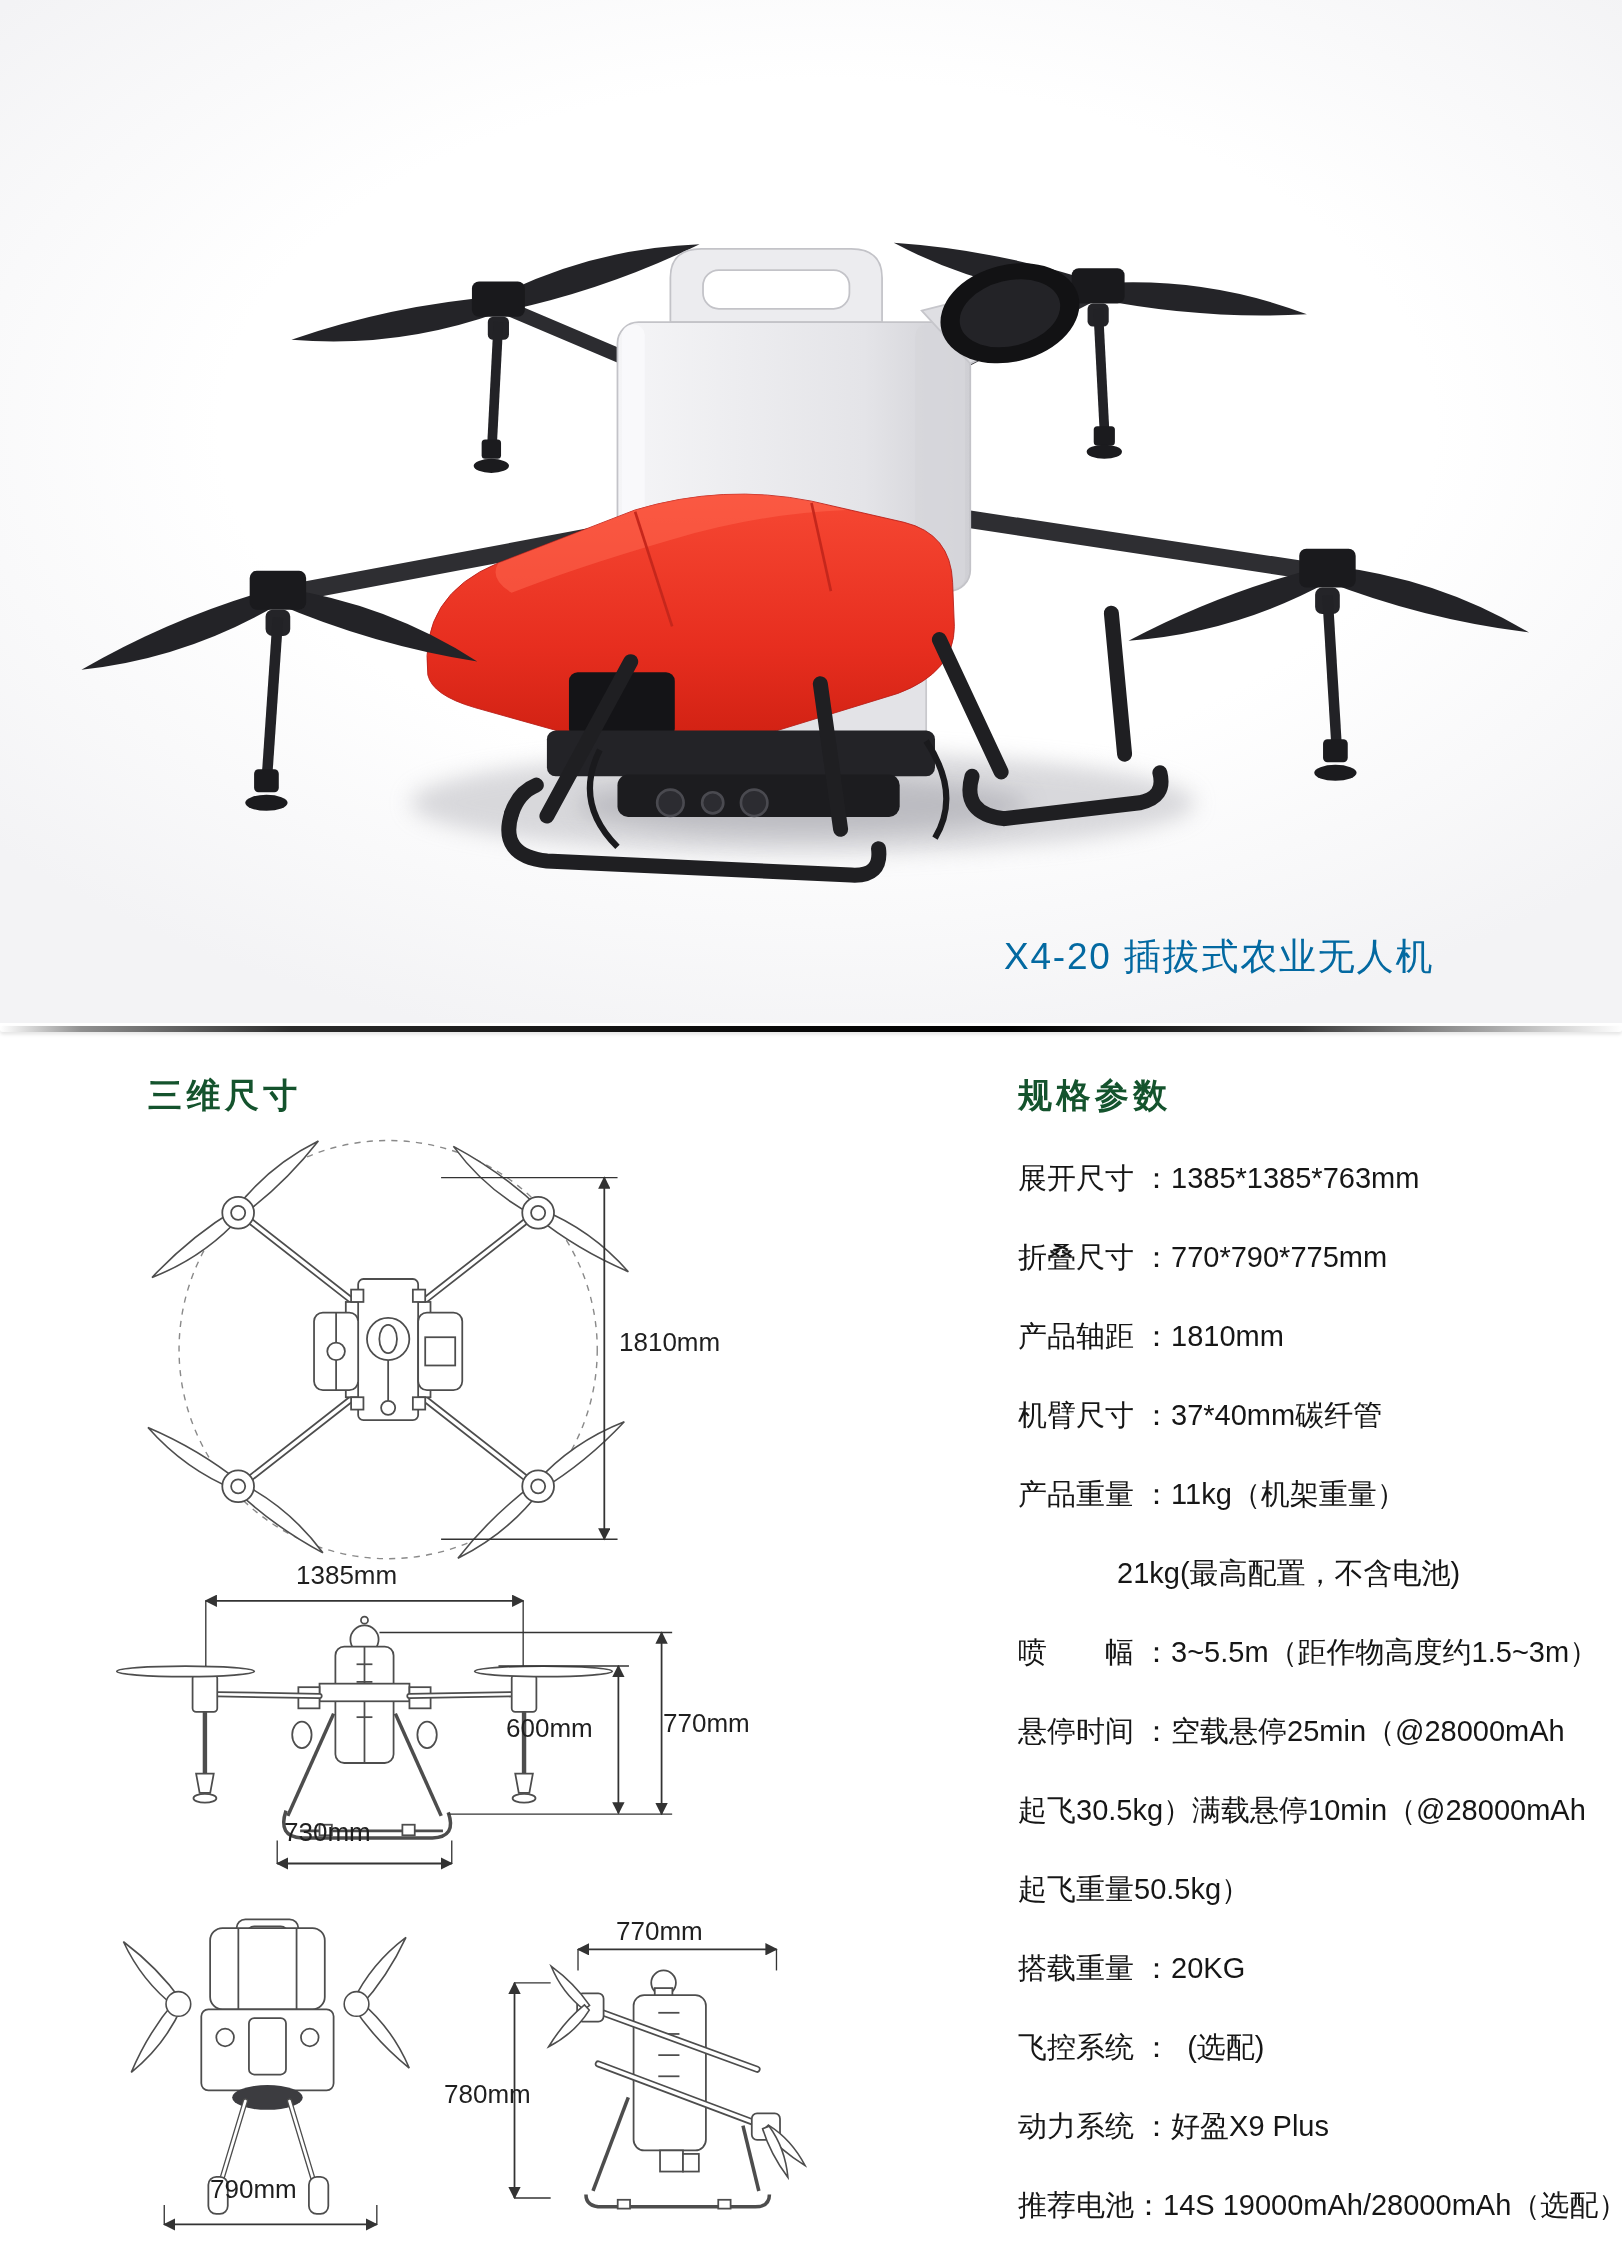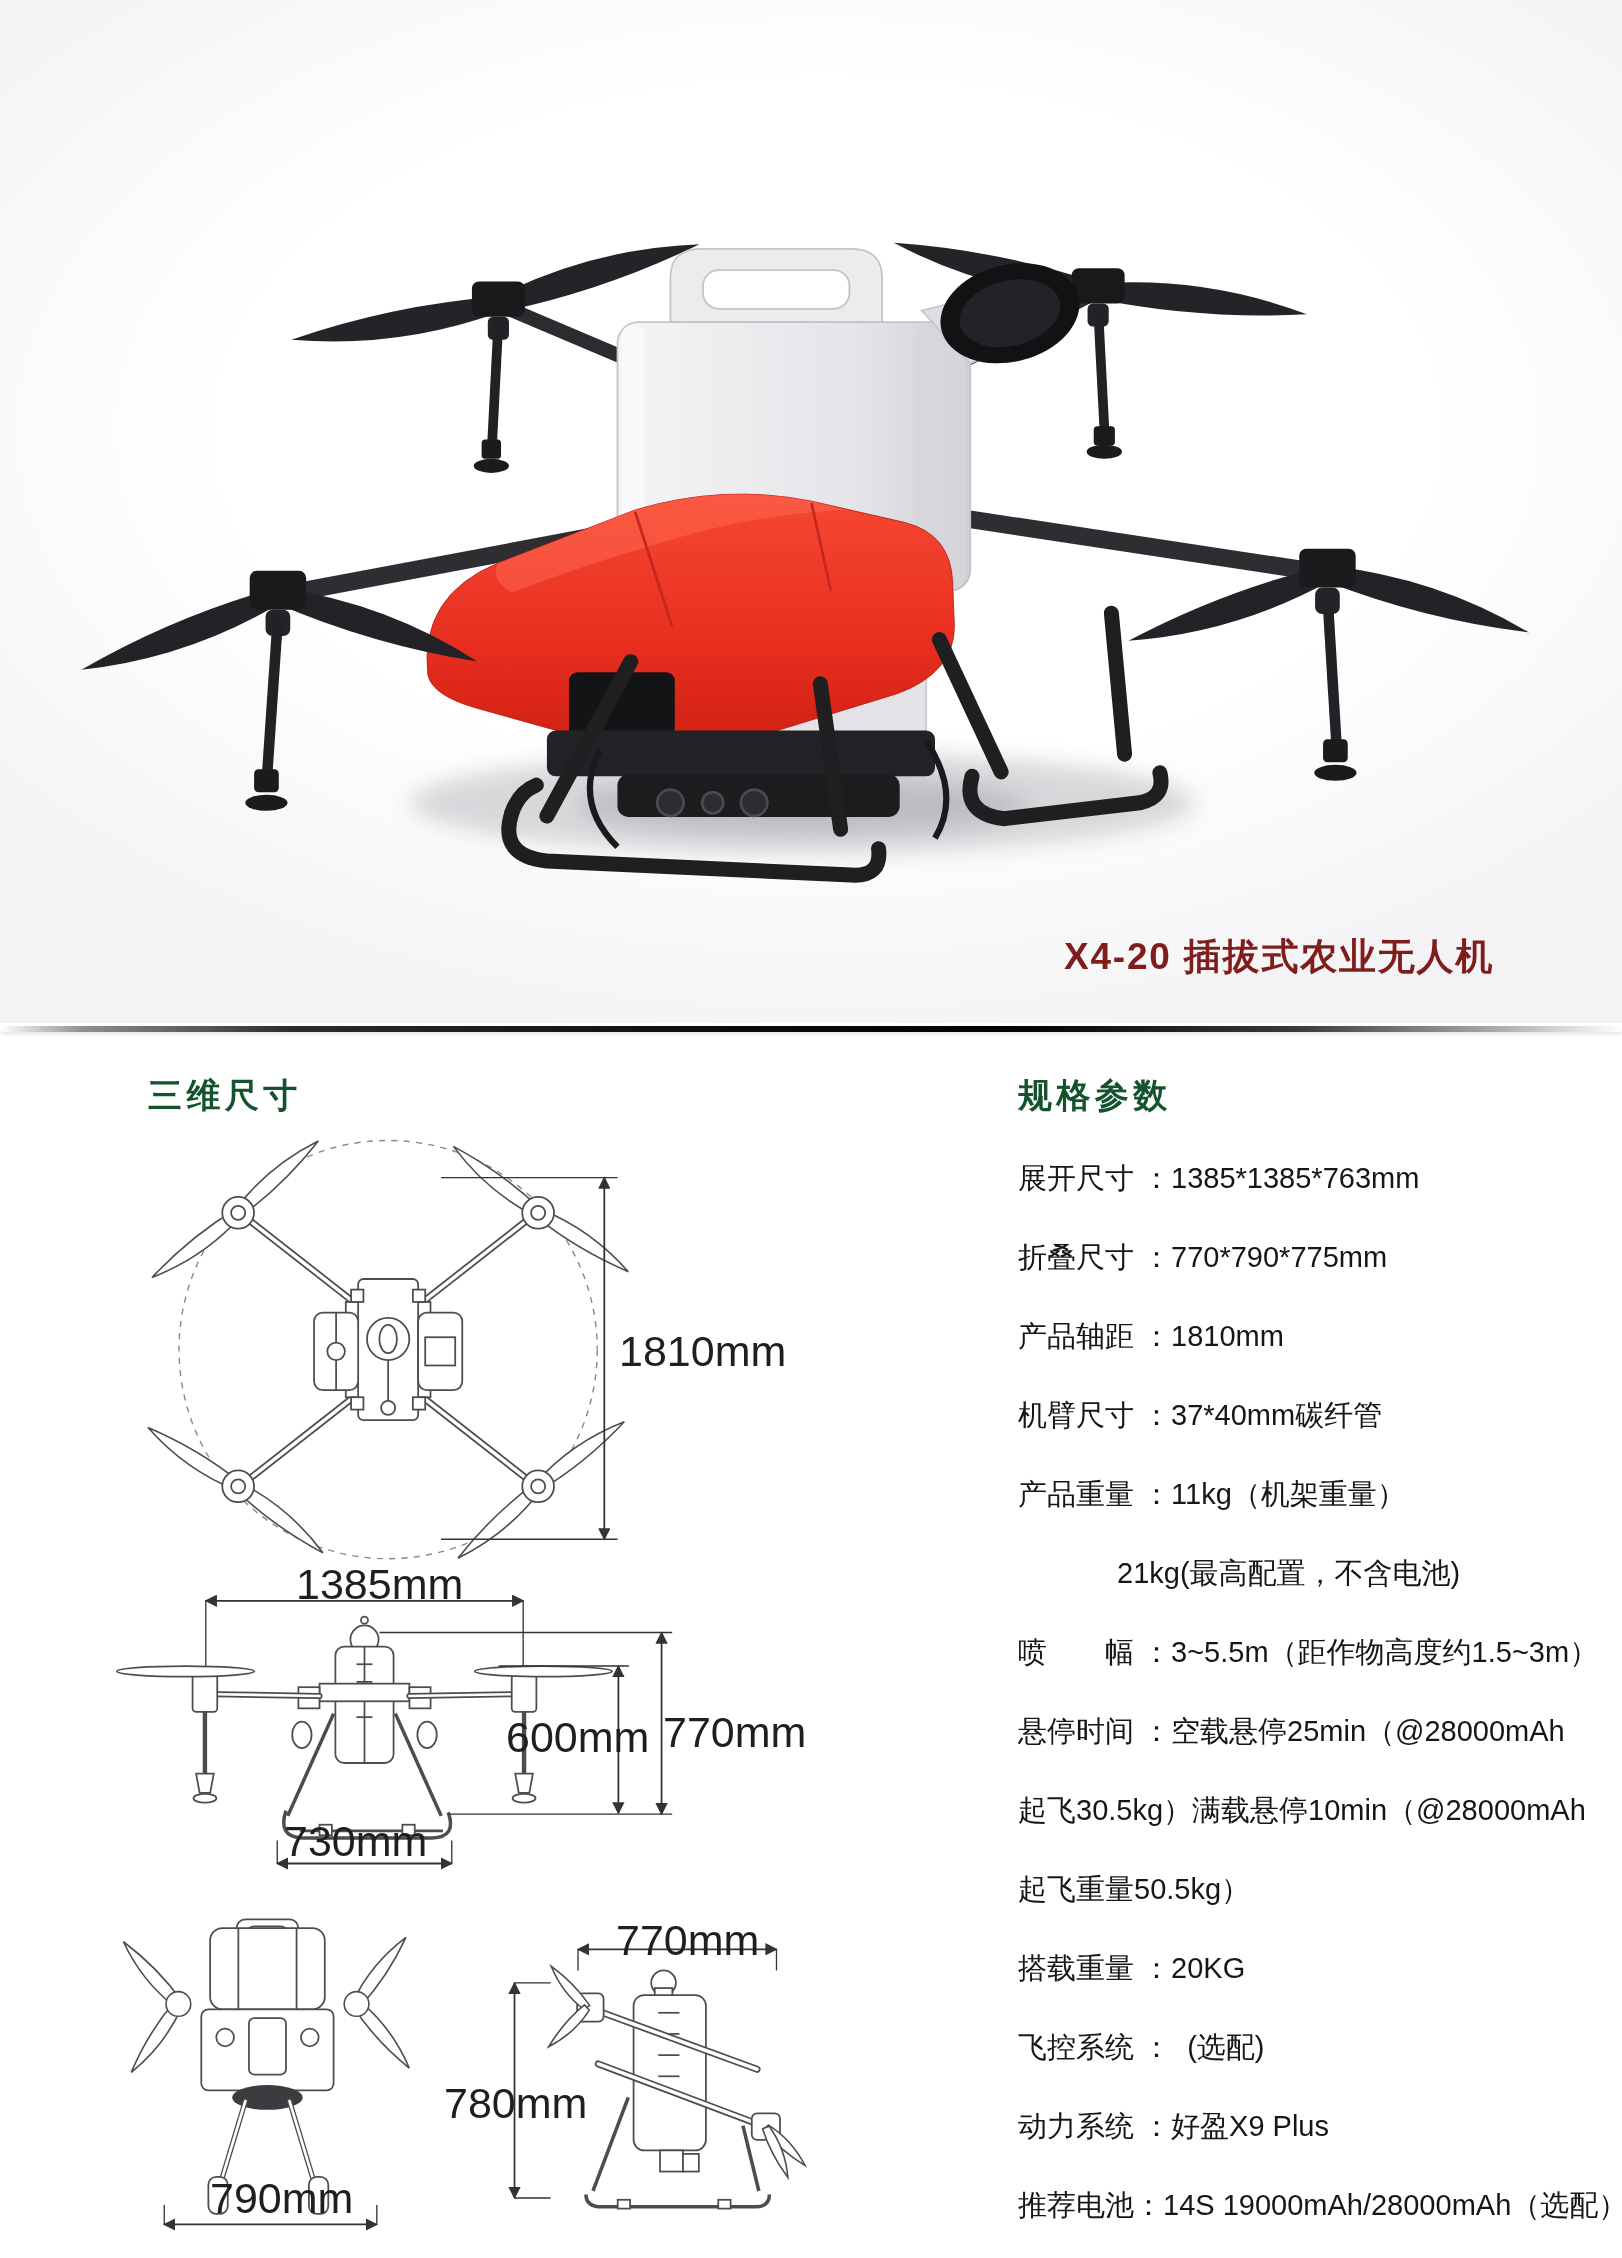--- a/index.html
+++ b/index.html
@@ -6,42 +6,42 @@
   body{
     width:1622px;height:2258px;position:relative;background:#ffffff;
     font-family:"Liberation Sans","DejaVu Sans",sans-serif;color:#1c1c1c;overflow:hidden;
   }
   .abs{position:absolute;}
   .photo-bg{
     left:0;top:0;width:1622px;height:1023px;
     background:radial-gradient(ellipse 1103px 635px at 51% 42%, #ffffff 55%, #f3f3f5 100%);
   }
   .caption{
-    left:1064px;top:932px;width:379px;
-    font-size:37px;font-weight:700;letter-spacing:1.8px;color:#7f1d1d;white-space:nowrap;
+    left:1004px;top:932px;width:379px;
+    font-size:37px;font-weight:400;letter-spacing:1.8px;color:#0369a1;white-space:nowrap;
   }
   .divider{
     left:0;top:1026px;width:1622px;height:6.2px;border-radius:3.5px;
     background:linear-gradient(90deg, rgba(170,170,170,0) 0%, #909090 5%, #2b2b2b 18%,
       #0b0b0b 45%, #000000 62%, #3a3a3a 80%, #a8a8a8 92%, rgba(205,205,205,0) 100%);
     box-shadow:0 2.6px 3.5px rgba(0,0,0,0.10);
   }
   .section-h{
     font-size:34px;font-weight:700;letter-spacing:4.4px;color:#14532d;white-space:nowrap;
   }
   .h-dims{left:148px;top:1073px;}
   .h-specs{left:1018px;top:1073px;}
   .spec-list{left:1018px;top:1139px;width:618px;}
   .spec-line{
     height:79px;line-height:79px;font-size:29px;color:#161616;
     white-space:pre;overflow:visible;
   }
   .spec-line.indent{padding-left:99px;}
   .dim{
-    font-size:43px;color:#1f1f1f;white-space:nowrap;letter-spacing:0px;
+    font-size:26px;color:#1f1f1f;white-space:nowrap;letter-spacing:0px;
   }
   svg{display:block;}
 </style>
 </head>
 <body>
 
 <div class="abs photo-bg"></div>
 
 <svg class="abs" style="left:53px;top:97px;" width="1517" height="803" viewBox="0 0 1720 910">
   <defs>

